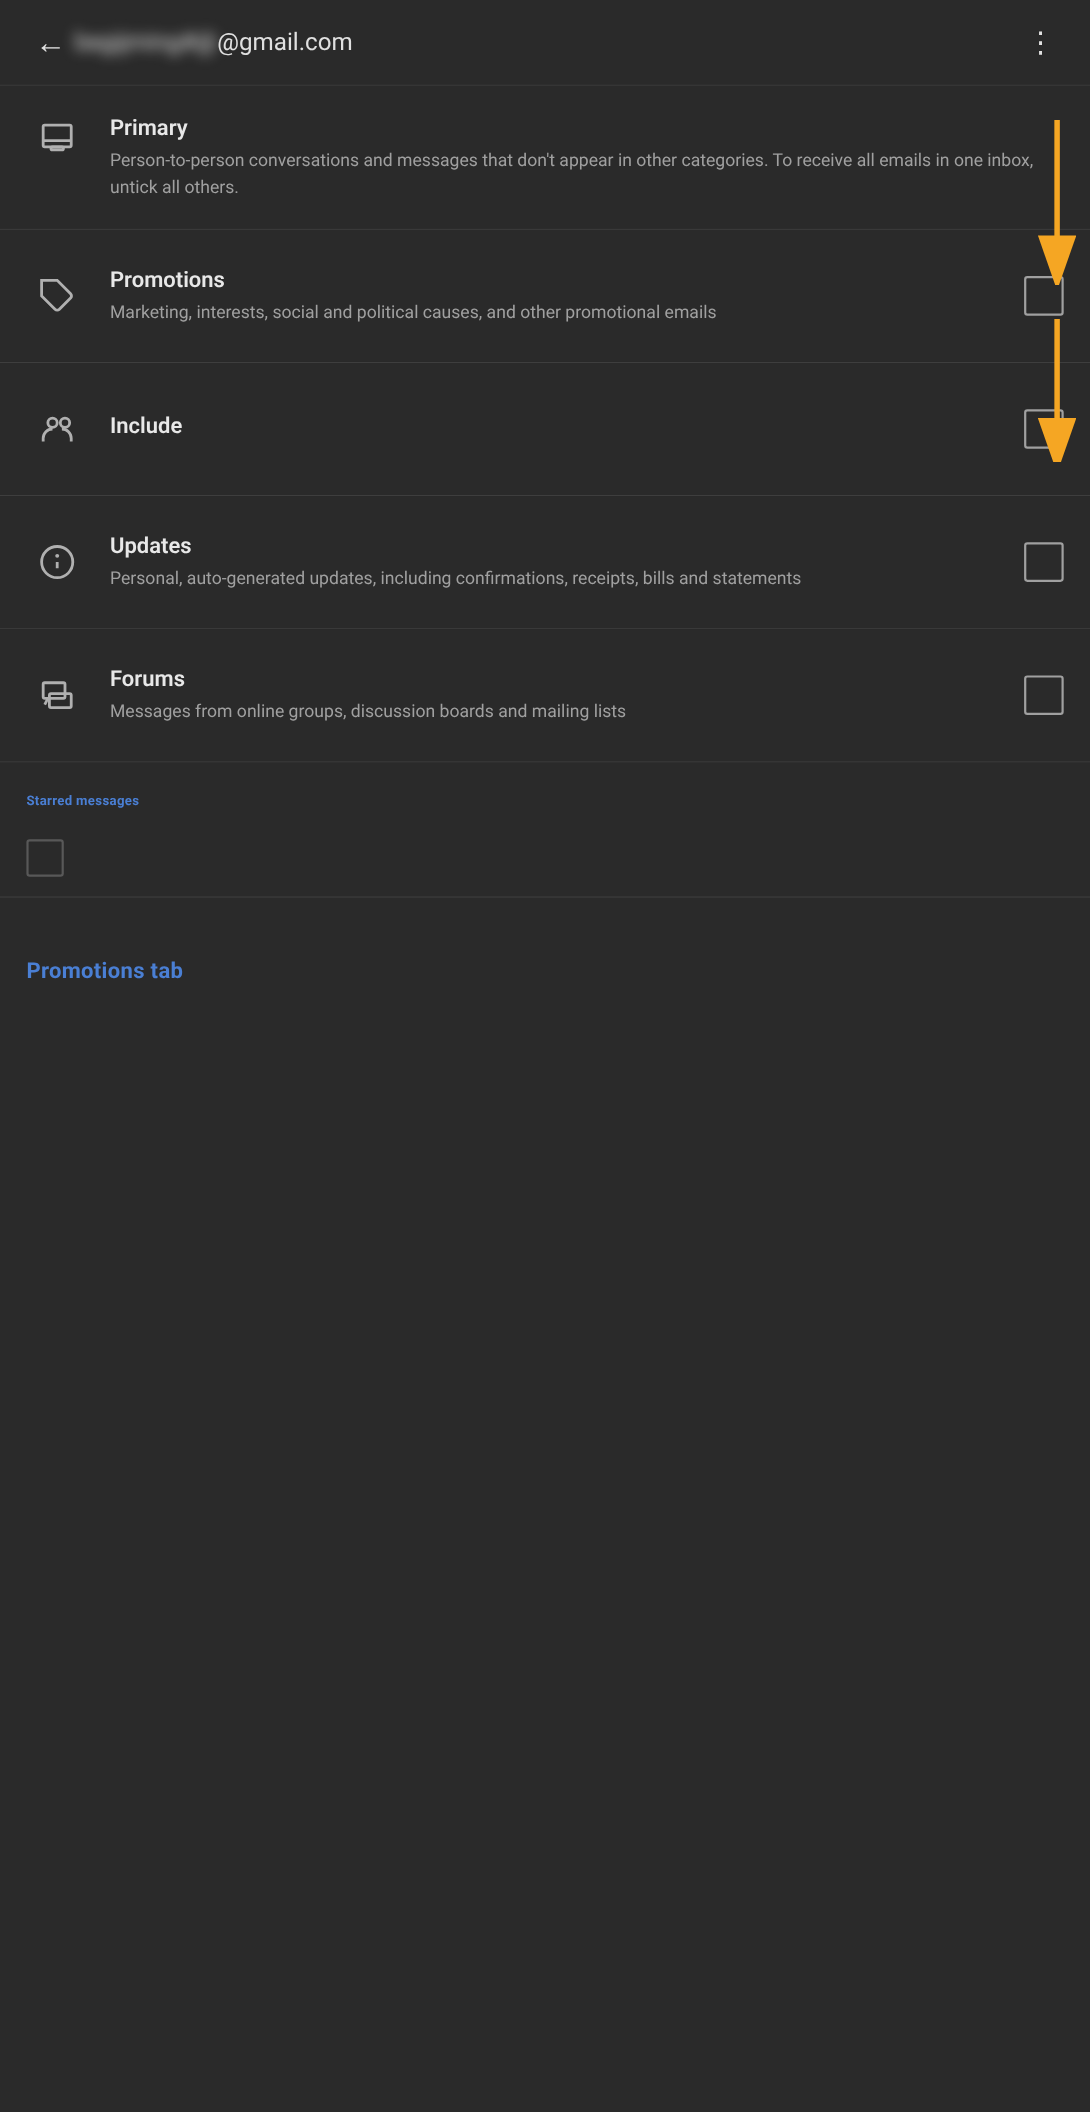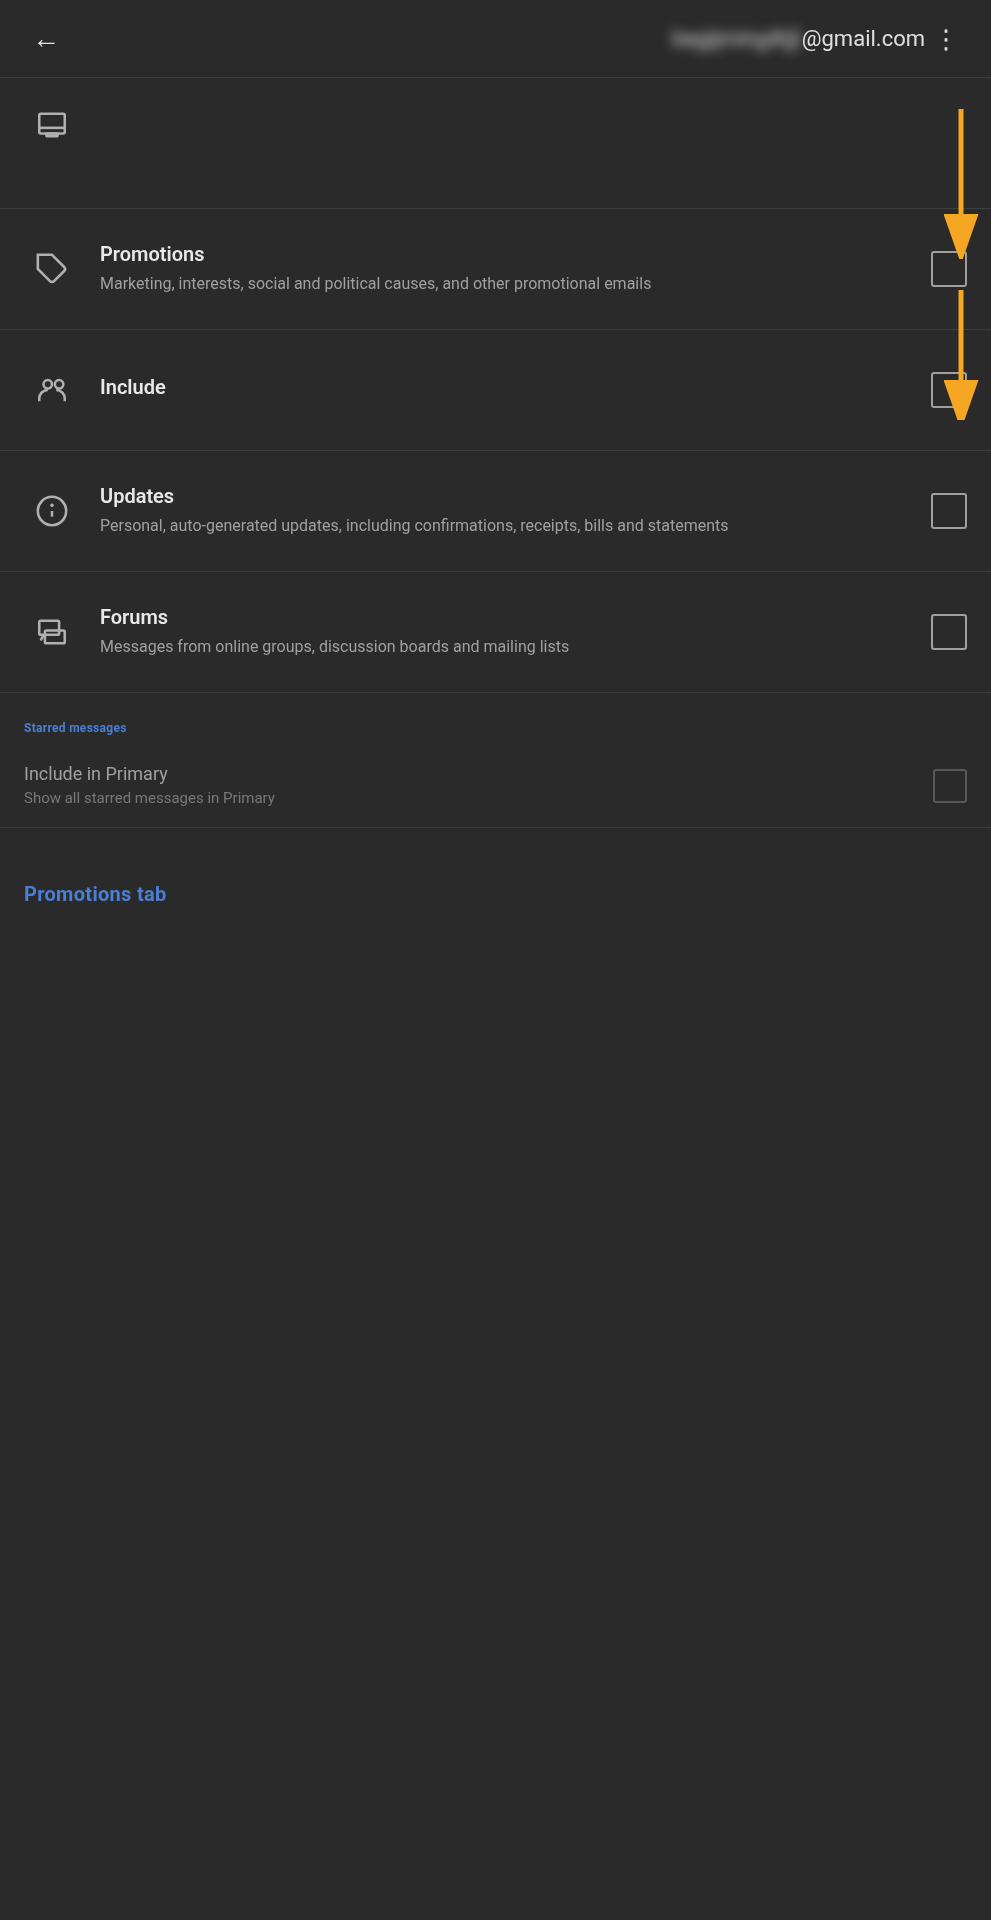--- a/index.html
+++ b/index.html
@@ -25,21 +25,21 @@
 
     .header-back {
       color: #e0e0e0;
       font-size: 28px;
       cursor: pointer;
       padding: 4px 8px;
     }
 
     .header-email {
       flex: 1;
-      text-align: right;
+      text-align: left;
       font-size: 22px;
       color: #e0e0e0;
       font-weight: 400;
     }
 
     .header-email .blurred {
       filter: blur(6px);
       display: inline-block;
     }
 
@@ -199,20 +199,24 @@
 
 <div class="primary-row">
   <div class="category-icon">
 
     <svg viewBox="0 0 24 24" fill="none" stroke="#b0b0b0" stroke-width="1.8">
       <rect x="3" y="4" width="18" height="14" rx="1" ry="1"></rect>
       <line x1="3" y1="14" x2="21" y2="14"></line>
       <rect x="8" y="18" width="8" height="2" rx="1"></rect>
     </svg>
   </div>
+  <div class="category-content">
+    <div class="category-title">Primary</div>
+    <div class="category-desc">Person-to-person conversations and messages that don't appear in other categories. To receive all emails in one inbox, untick all others.</div>
+  </div>
 </div>
 
 <div class="divider"></div>
 
 <div class="category-row" style="position:relative; overflow:visible;justify-content:flex-end;">
   <div class="category-icon">
 
     <svg viewBox="0 0 24 24" fill="none" stroke="#b0b0b0" stroke-width="1.8">
       <path d="M20.59 13.41l-7.17 7.17a2 2 0 0 1-2.83 0L2 12V2h10l8.59 8.59a2 2 0 0 1 0 2.82z"></path>
       <line x1="7" y1="7" x2="7.01" y2="7"></line>
@@ -295,24 +299,20 @@
     <div class="category-desc">Messages from online groups, discussion boards and mailing lists</div>
   </div>
   <div class="category-checkbox"></div>
 </div>
 
 <div class="divider"></div>
 
 <div class="section-title">Starred messages</div>
 
 <div class="starred-row">
-  <div class="starred-content">
-    <div class="starred-title">Include in Primary</div>
-    <div class="starred-desc">Show all starred messages in Primary</div>
-  </div>
   <div class="starred-checkbox"></div>
 </div>
 
 <div class="divider"></div>
 
 <div class="promotions-tab-section">
   <div class="promotions-tab-title">Promotions tab</div>
 </div>
 
 </body></html>

